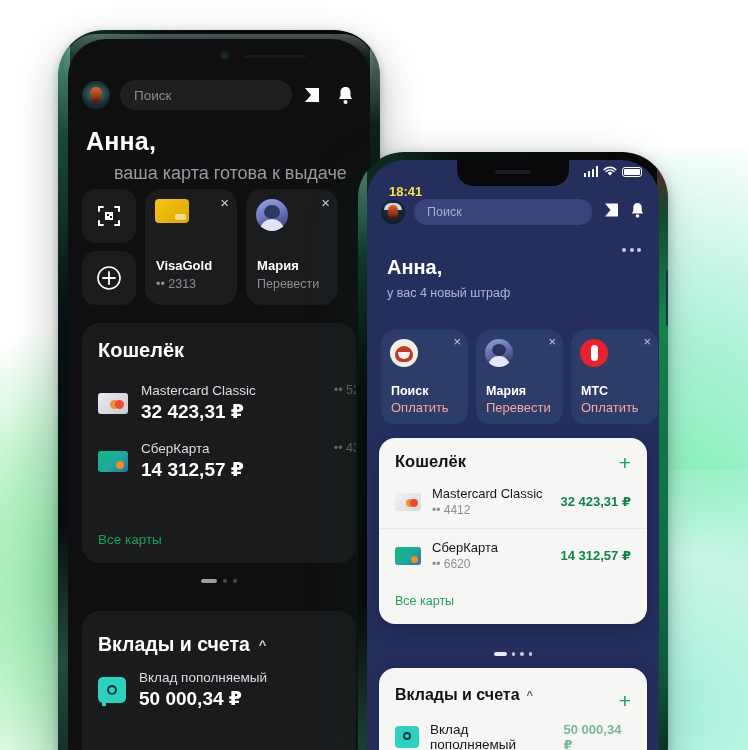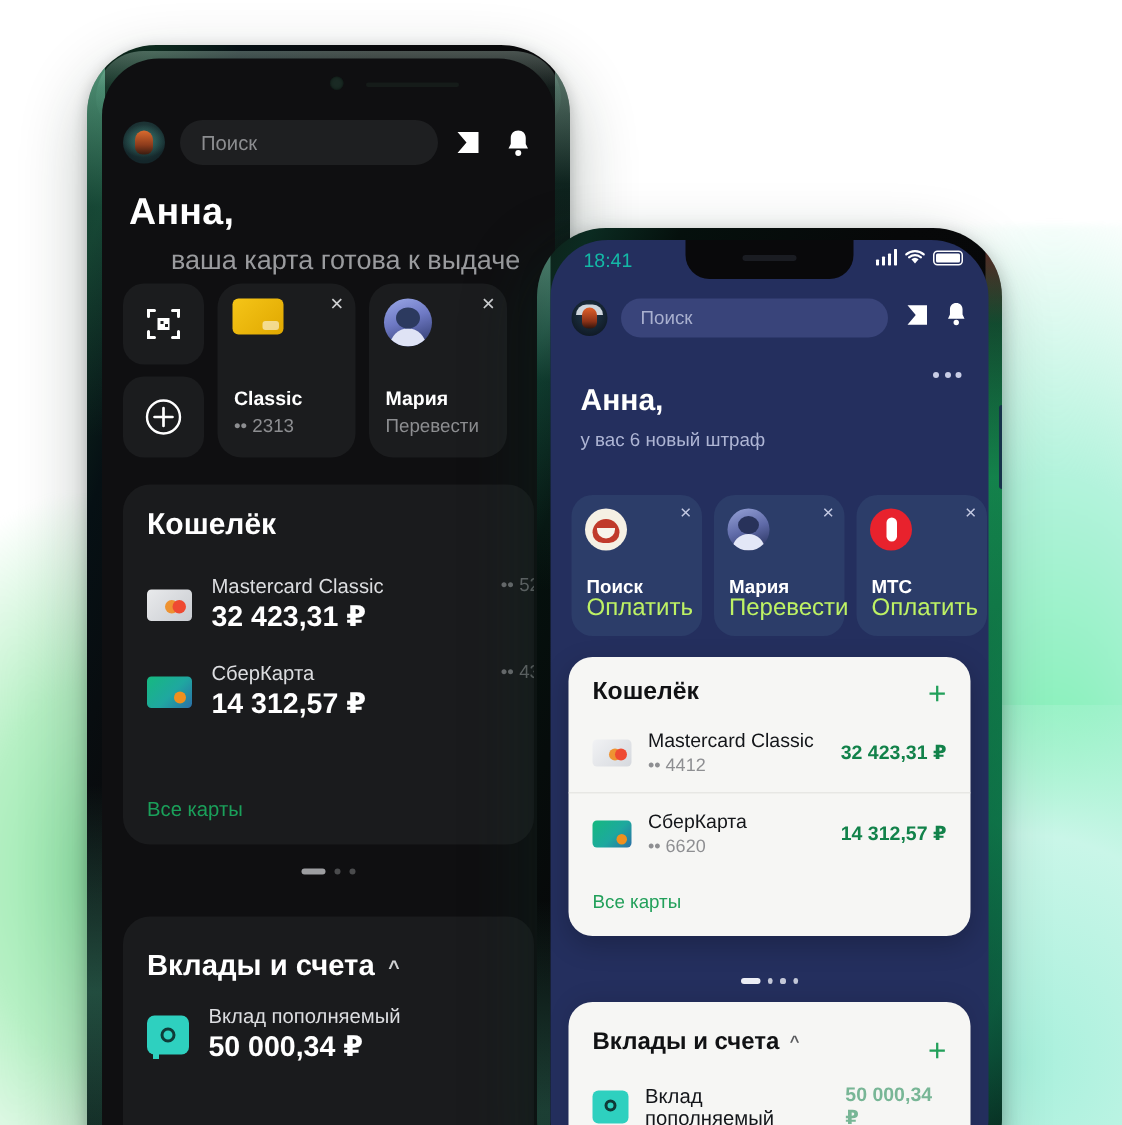--- a/index.html
+++ b/index.html
@@ -136,21 +136,21 @@
     pointer-events:none;
   }
   #phone-right .btn-side{position:absolute;right:-2px;top:118px;width:4px;height:56px;border-radius:3px;background:#16324a;}
   #screen-right{
     left:9px;top:8px;width:292px;height:624px;border-radius:38px;
     background:#242f5e;
   }
   .r-notch{position:absolute;left:50%;transform:translateX(-50%);top:0;width:112px;height:26px;background:#09090b;border-radius:0 0 16px 16px;}
   .r-notch .sp{position:absolute;left:50%;transform:translateX(-50%);top:10px;width:36px;height:4px;border-radius:2px;background:#1a1c22;}
 
-  .r-time{position:absolute;left:22px;top:6px;color:#14b8a6;font-size:13px;font-weight:400;}
+  .r-time{position:absolute;left:22px;top:24px;color:#fde047;font-size:13px;font-weight:700;}
   .r-statusicons{position:absolute;right:17px;top:6px;display:flex;align-items:center;gap:5px;}
   .r-bars{display:flex;align-items:flex-end;gap:1.5px;height:11px;}
   .r-bars i{width:2.5px;background:#ffffff;display:block;border-radius:.5px;}
   .r-batt{width:20px;height:10px;border:1.4px solid #fff;border-radius:3px;position:relative;box-sizing:border-box;}
   .r-batt:after{content:"";position:absolute;left:1px;top:1px;right:1px;bottom:1px;background:#fff;border-radius:1px;}
 
   .r-header{position:absolute;left:0;top:32px;width:100%;height:40px;display:flex;align-items:center;padding:0 14px;box-sizing:border-box;gap:9px;}
   .r-avatar{width:24px;height:24px;border-radius:50%;flex:none;position:relative;overflow:hidden;
     background:radial-gradient(circle at 50% 40%,#223a4c 0%,#101b27 75%);}
   .r-avatar .f{position:absolute;left:7px;top:5px;width:10px;height:14px;border-radius:5px 5px 4px 4px;
@@ -163,21 +163,21 @@
   .r-dots3{position:absolute;right:18px;top:88px;display:flex;gap:3.5px;}
   .r-dots3 i{width:4px;height:4px;border-radius:50%;background:#c8cde6;display:block;}
 
   .r-greet{position:absolute;left:20px;top:96px;color:#ffffff;font-size:20px;font-weight:700;}
   .r-sub{position:absolute;left:20px;top:126px;color:#aeb5d4;font-size:12.5px;}
 
   .r-stories{position:absolute;left:14px;top:170px;display:flex;gap:8px;}
   .r-story{width:87px;height:94px;border-radius:14px;background:#2c3d69;padding:9px;box-sizing:border-box;position:relative;flex:none;}
   .r-story .x{position:absolute;right:7px;top:5px;color:#c3c9e2;font-size:13px;line-height:1;}
   .r-story .tname{position:absolute;left:10px;bottom:26px;color:#fff;font-size:12.5px;font-weight:700;white-space:nowrap;}
-  .r-story .tact{position:absolute;left:10px;bottom:9px;color:#bef264;font-size:16px;white-space:nowrap;}
+  .r-story .tact{position:absolute;left:10px;bottom:9px;color:#fca5a5;font-size:13px;white-space:nowrap;}
   .r-fine{width:28px;height:28px;border-radius:50%;background:#f5f0e4;position:relative;overflow:hidden;}
   .r-fine:after{content:"";position:absolute;left:5px;top:7px;width:18px;height:16px;border-radius:9px 9px 7px 7px;background:#c03a2b;}
   .r-fine:before{content:"";position:absolute;left:8px;top:13px;width:12px;height:7px;border-radius:0 0 6px 6px;background:#f7f4ec;z-index:2;}
   .r-ava2{width:28px;height:28px;border-radius:50%;background:linear-gradient(160deg,#97a3d8 0%,#5f6aa8 50%,#222c55 100%);position:relative;overflow:hidden;}
   .r-ava2:after{content:"";position:absolute;left:7px;top:5px;width:14px;height:12px;border-radius:50%;background:#28325a;}
   .r-ava2:before{content:"";position:absolute;left:3px;bottom:0;width:22px;height:11px;border-radius:11px 11px 0 0;background:#e3e7f7;}
   .r-mts{width:28px;height:28px;border-radius:50%;background:#e8222d;position:relative;}
   .r-mts:after{content:"";position:absolute;left:11px;top:6px;width:7px;height:16px;border-radius:4px;background:#ffffff;}
 
   .r-card{position:absolute;left:12px;top:278px;width:268px;border-radius:16px;background:#f6f6f4;
@@ -271,21 +271,21 @@
             <svg width="26" height="26" viewBox="0 0 26 26">
                 <circle cx="13" cy="13" r="11" stroke="#fff" stroke-width="1.6" fill="none"></circle>
                 <path d="M13 7v12M7 13h12" stroke="#fff" stroke-width="1.8" stroke-linecap="round"></path>
               </svg>
           </div>
         </div>
 
         <div class="l-story">
           <div class="x">×</div>
           <div class="l-visa"></div>
-          <div class="tname">Classic</div>
+          <div class="tname">VisaGold</div>
           <div class="tact">•• 2313</div>
         </div>
 
         <div class="l-story">
           <div class="x">×</div>
           <div class="l-ava2"></div>
           <div class="tname">Мария</div>
           <div class="tact">Перевести</div>
         </div>
       </div>
@@ -385,21 +385,21 @@
         </div>
       </div>
 
       <div class="r-dots3">
           <i></i>
           <i></i>
           <i></i>
         </div>
 
       <div class="r-greet">Анна,</div>
-      <div class="r-sub">у вас 6 новый штраф</div>
+      <div class="r-sub">у вас 4 новый штраф</div>
 
       <div class="r-stories">
         <div class="r-story">
           <div class="x">×</div>
           <div class="r-fine"></div>
           <div class="tname">Поиск</div>
           <div class="tact">Оплатить</div>
         </div>
         <div class="r-story">
           <div class="x">×</div>

